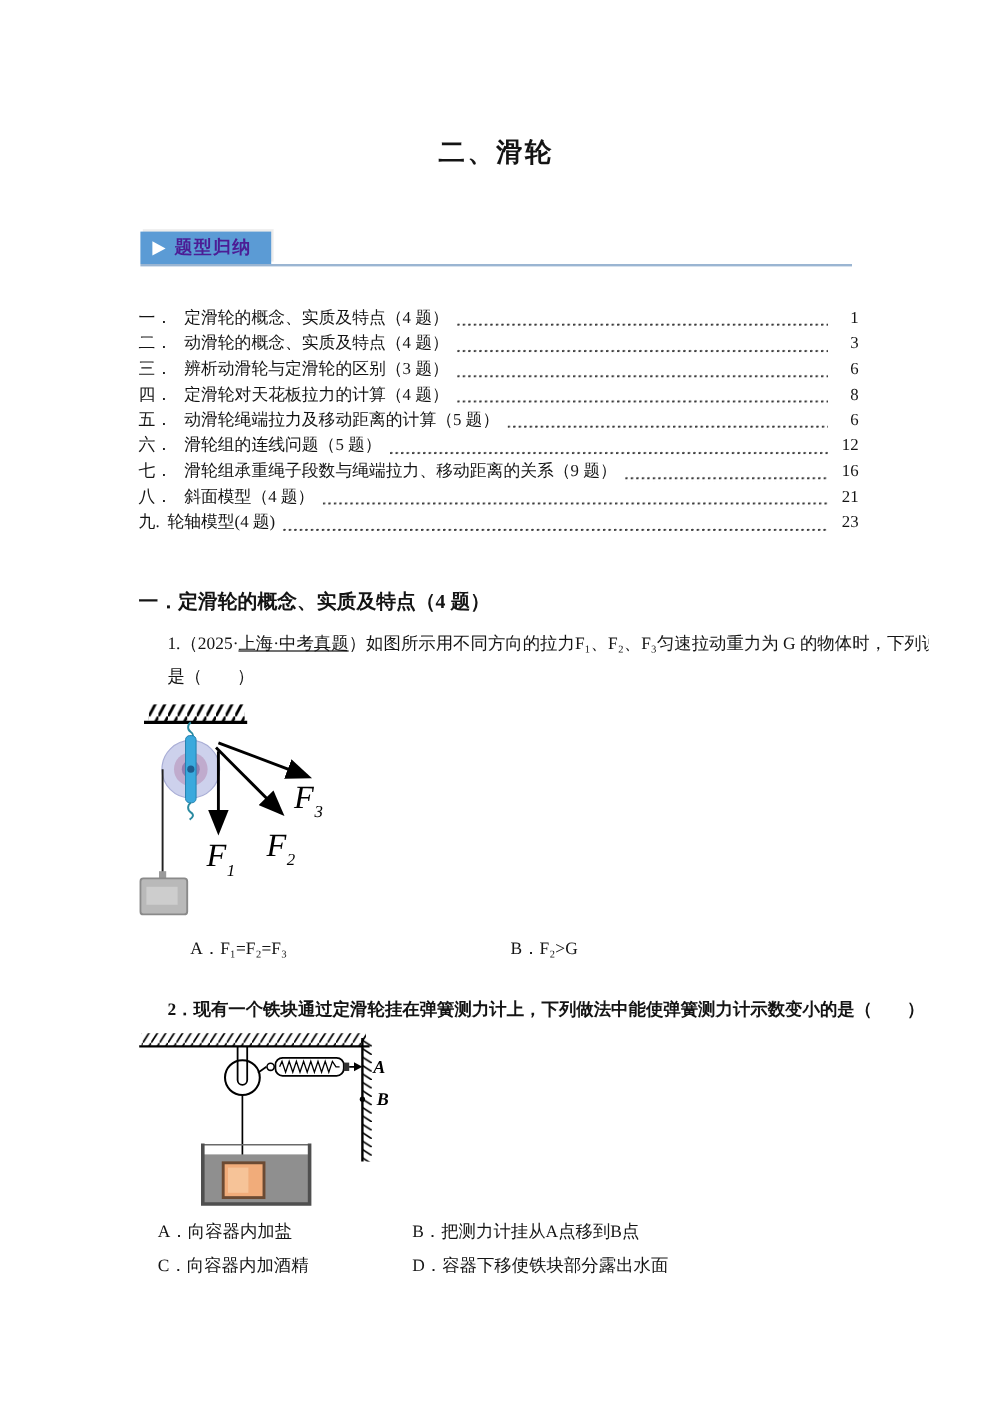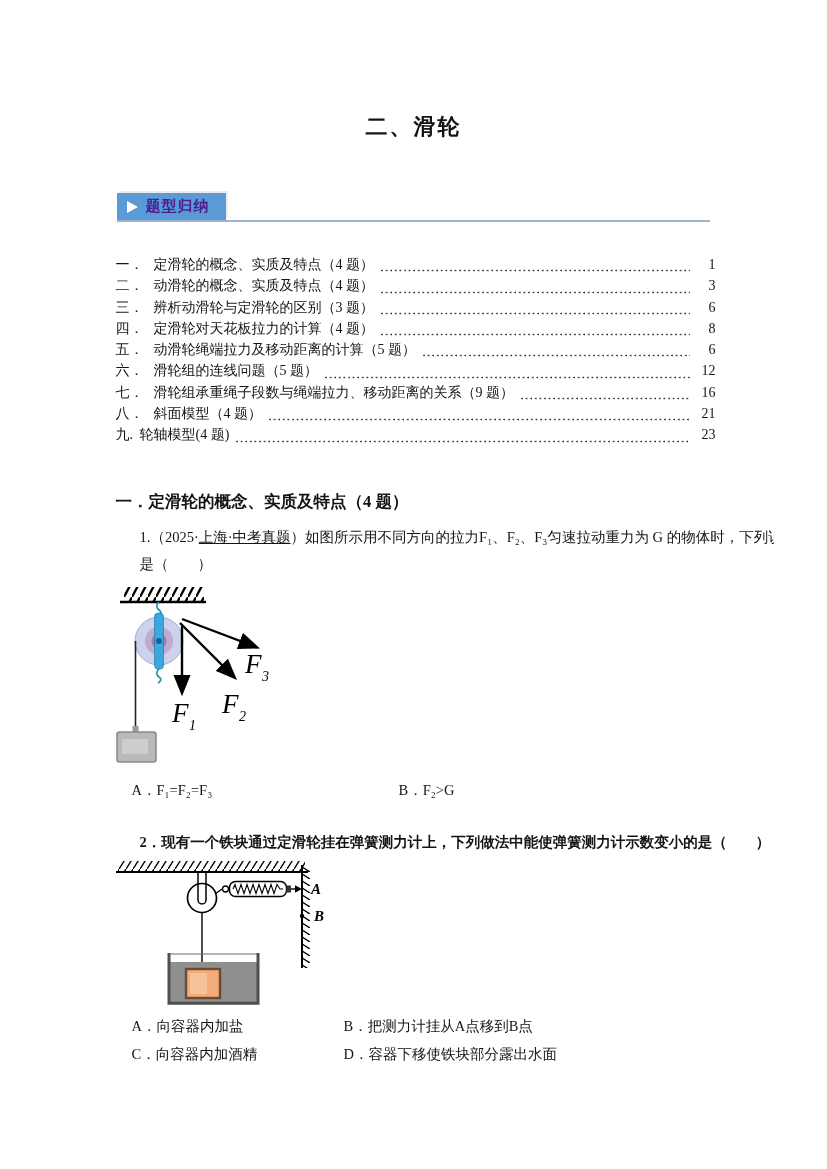--- a/index.html
+++ b/index.html
@@ -38,21 +38,21 @@
   }
   .toc-page { flex:0 0 auto; min-width:22px; text-align:right; }
   
   .sec-heading { position:absolute; top:491px; left:62px; font-size:16.5px; font-weight:bold; }
   .q-text { position:absolute; left:62px; width:708px; font-size:14.5px; line-height:27px;margin-left:24px; }
   #q1-text { top:524px; }
   #q2-text { top:829px;font-weight:bold; }
   .q-link { text-decoration:underline; }
   
   .options { position:absolute; left:78px; font-size:14.5px; }
-  #q1-options { top:776px; }
+  #q1-options { top:776px;margin-left:27px; }
   #q2-options { top:1012px; }
   .opt-row { display:flex; height:28px; align-items:center; }
   #q1-options .opt-col1 { width:267px; }
   #q2-options .opt-col1 { width:212px; }
   
   .fig { position:absolute; }
   #fig1 { top:582px; left:62px; }
   #fig2 { top:858px; left:58px; }
   .flabel { font:italic 27px "Liberation Serif","DejaVu Serif",serif; fill:#000; }
   .fsub   { font:italic 14px "Liberation Serif","DejaVu Serif",serif; fill:#000; }

